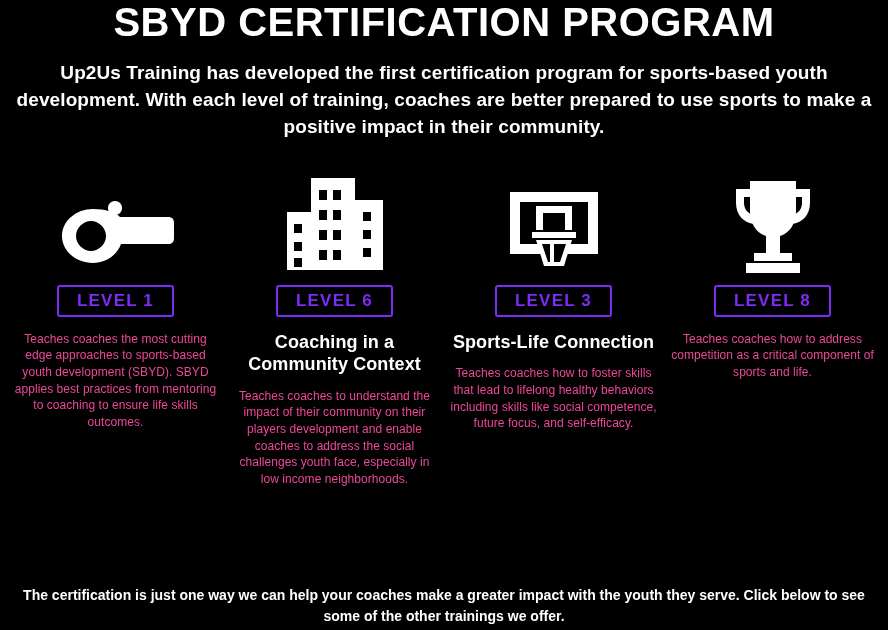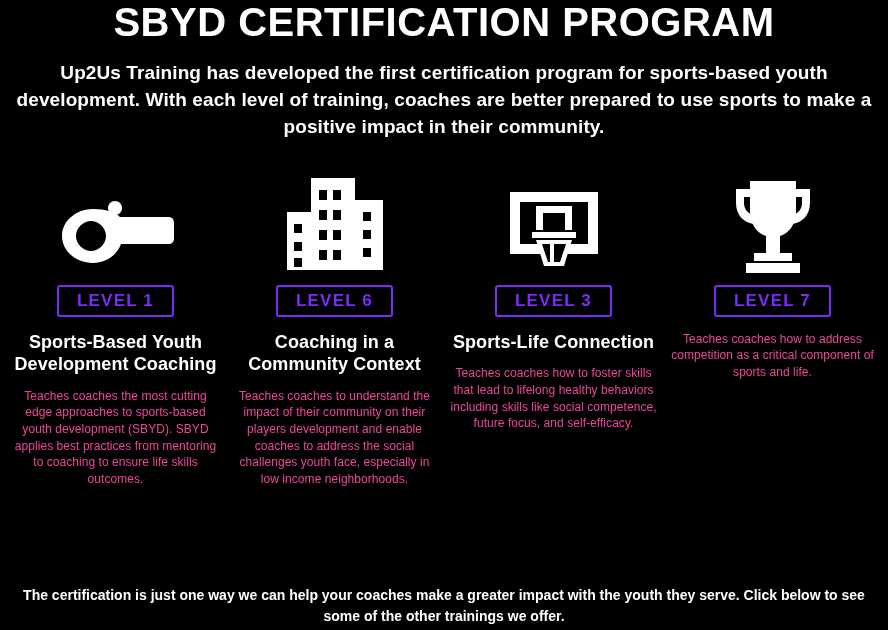--- a/index.html
+++ b/index.html
@@ -139,21 +139,20 @@
 
     <div class="col c1">
       <div class="icon-wrap">
         <svg width="120" height="80" viewBox="0 0 120 80" aria-hidden="true">
           <path fill="#ffffff" d="M37 16 C20 16 6 28 6 43 C6 58 20 70 37 70 C50 70 61 62 65 51 L112 51 C116 51 118 49 118 45 L118 30 C118 26 116 24 112 24 L64 24 C60 19 49 16 37 16 Z M35 28 C43 28 50 35 50 43 C50 51 43 58 35 58 C27 58 20 51 20 43 C20 35 27 28 35 28 Z"></path>
           <circle cx="35" cy="43" r="8" fill="#000000"></circle>
           <path fill="#ffffff" d="M59 8 C63 8 66 11 66 15 C66 19 63 22 59 22 C55 22 52 19 52 15 C52 11 55 8 59 8 Z"></path>
         </svg>
       </div>
       <div class="level-badge">LEVEL 1</div>
-      <div class="col-title">Sports-Based Youth Development Coaching</div>
       <div class="col-body">Teaches coaches the most cutting edge approaches to sports-based youth development (SBYD). SBYD applies best practices from mentoring to coaching to ensure life skills outcomes.</div>
     </div>
 
     <div class="col c2">
       <div class="icon-wrap">
         <svg width="104" height="104" viewBox="0 0 104 104" aria-hidden="true">
           <rect x="28" y="6" width="44" height="92" fill="#ffffff"></rect>
           <rect x="4" y="40" width="24" height="58" fill="#ffffff"></rect>
           <rect x="72" y="28" width="28" height="70" fill="#ffffff"></rect>
           <g fill="#000000">
@@ -200,21 +199,21 @@
       <div class="icon-wrap">
         <svg width="94" height="100" viewBox="0 0 94 100" aria-hidden="true">
           <path fill="#ffffff" d="M24 4 L70 4 L70 34 C70 50 60 60 47 60 C34 60 24 50 24 34 Z"></path>
           <path fill="#ffffff" d="M24 12 L10 12 L10 26 C10 38 18 46 28 47 L28 38 C22 37 18 32 18 26 L18 20 L24 20 Z"></path>
           <path fill="#ffffff" d="M70 12 L84 12 L84 26 C84 38 76 46 66 47 L66 38 C72 37 76 32 76 26 L76 20 L70 20 Z"></path>
           <rect x="40" y="58" width="14" height="18" fill="#ffffff"></rect>
           <rect x="28" y="76" width="38" height="8" fill="#ffffff"></rect>
           <rect x="20" y="86" width="54" height="10" fill="#ffffff"></rect>
         </svg>
       </div>
-      <div class="level-badge">LEVEL 7</div>
+      <div class="level-badge">LEVEL 8</div>
       <div class="col-body">Teaches coaches how to address competition as a critical component of sports and life.</div>
     </div>
 
   </div>
 
   <div class="footer">The certification is just one way we can help your coaches make a greater impact with the youth they serve. Click below to see some of the other trainings we offer.</div>
 
 </div>
 
 </body></html>

